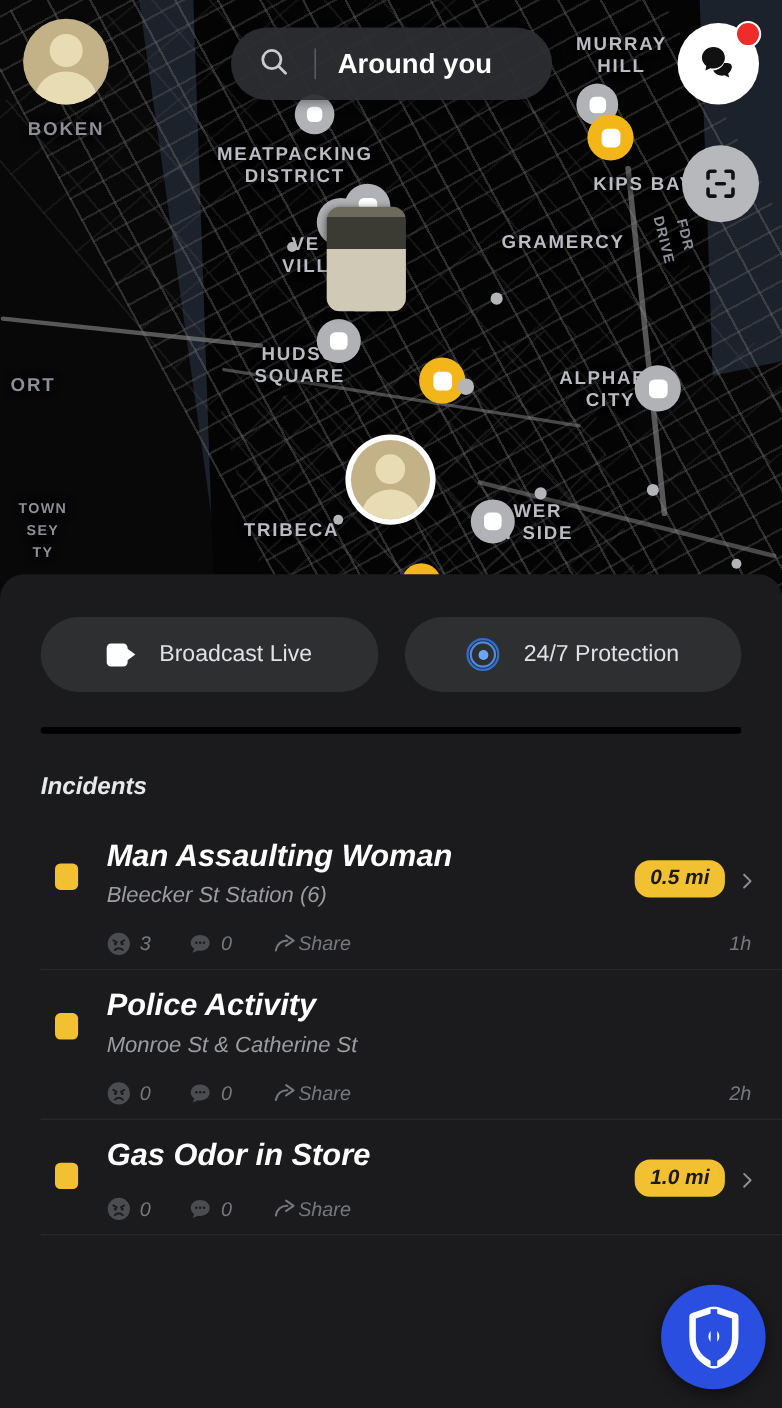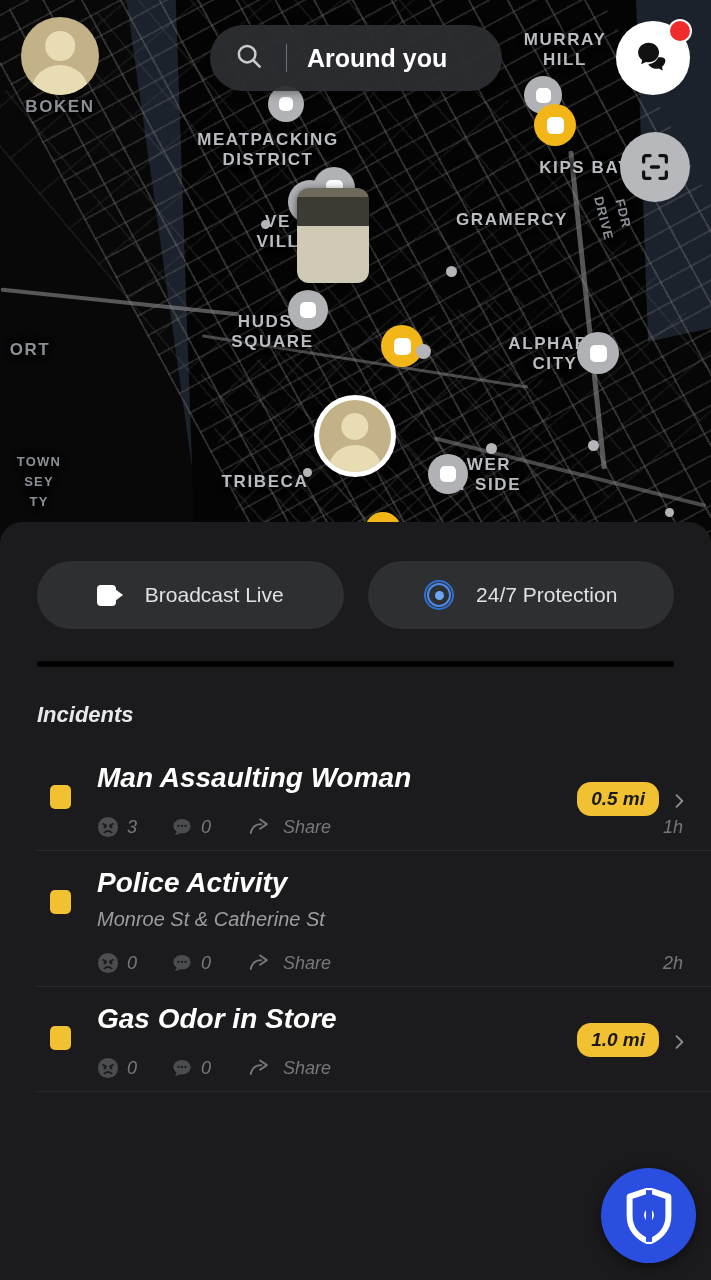--- a/index.html
+++ b/index.html
@@ -254,21 +254,21 @@
     font-size:20px; color:#9b9da1; margin-top:5px; line-height:26px;
   }
   .inc-meta{
     display:flex; align-items:center; gap:0; margin-top:20px;
   }
   .meta-item{
     display:flex; align-items:center; gap:8px; color:#76787c;
     font-size:18px;
   }
   .meta-item + .meta-item{ margin-left:34px; }
-  .meta-item.share{ margin-left:36px; gap:12px; }
+  .meta-item.share{ margin-left:36px; gap:0; }
   .inc-right{
     display:flex; align-items:flex-start; gap:10px; padding-top:22px;
   }
   .dist-badge{
     background:#f2c131; color:#1a1a1a;
     font-size:19px; font-weight:700;
     padding:6px 14px; border-radius:14px; white-space:nowrap;
   }
   .chev{ margin-top:4px; }
   .time-ago{
@@ -297,21 +297,21 @@
   <div class="grid"></div>
   <div class="grid2"></div>
   <div class="grid-lower"></div>
 
   <div class="road thick" style="left:0;top:300px;width:240px;height:4px;transform:rotate(6deg)"></div>
   <div class="road thick" style="left:585px;top:150px;width:5px;height:320px;transform:rotate(-6deg)"></div>
   <div class="road" style="left:200px;top:360px;width:330px;height:3px;transform:rotate(9deg)"></div>
   <div class="road" style="left:430px;top:470px;width:280px;height:4px;transform:rotate(14deg)"></div>
 
   <div id="map-labels">
-      <div class="nlabel dim" style="left: 0px; top: 97px; width: 120px;">BOKEN</div>
+      <div class="nlabel dim" style="left: 0px; top: 108px; width: 120px;">BOKEN</div>
       <div class="nlabel" style="left: 178px; top: 130px; width: 180px;">MEATPACKING
 DISTRICT</div>
       <div class="nlabel" style="left: 500px; top: 30px; width: 130px;">MURRAY
 HILL</div>
       <div class="nlabel" style="left: 520px; top: 158px; width: 130px;">KIPS BAY</div>
       <div class="nlabel" style="left: 432px; top: 210px; width: 160px;">GRAMERCY</div>
       <div class="nlabel" style="left: 238px; top: 212px; width: 80px;">VE
 VILL</div>
       <div class="nlabel" style="left: 205px; top: 312px; width: 135px;">HUDSO
 SQUARE</div>
@@ -434,20 +434,21 @@
   <div id="incidents-title">Incidents</div>
 
   <div id="incident-list">
       <div class="incident">
     <div class="inc-inner">
       <div class="inc-marker">
         <span class="sq" style="background:#f2c131"></span>
       </div>
       <div class="inc-main">
         <div class="inc-title">Man Assaulting Woman</div>
+        <div class="inc-sub">Bleecker St Station (6)</div>
         <div class="inc-meta">
           <span class="meta-item">
             <svg width="22" height="22" viewBox="0 0 24 24">
   <circle cx="12" cy="12" r="11" fill="#4a4c50"></circle>
   <path d="M6.5 8.5 L10 10.4" stroke="#1b1b1d" stroke-width="1.8" stroke-linecap="round"></path>
   <path d="M17.5 8.5 L14 10.4" stroke="#1b1b1d" stroke-width="1.8" stroke-linecap="round"></path>
   <circle cx="8.6" cy="12" r="1.5" fill="#1b1b1d"></circle>
   <circle cx="15.4" cy="12" r="1.5" fill="#1b1b1d"></circle>
   <path d="M8 18.2 Q12 14.6 16 18.2" stroke="#1b1b1d" stroke-width="1.9" fill="none" stroke-linecap="round"></path>
 </svg>

